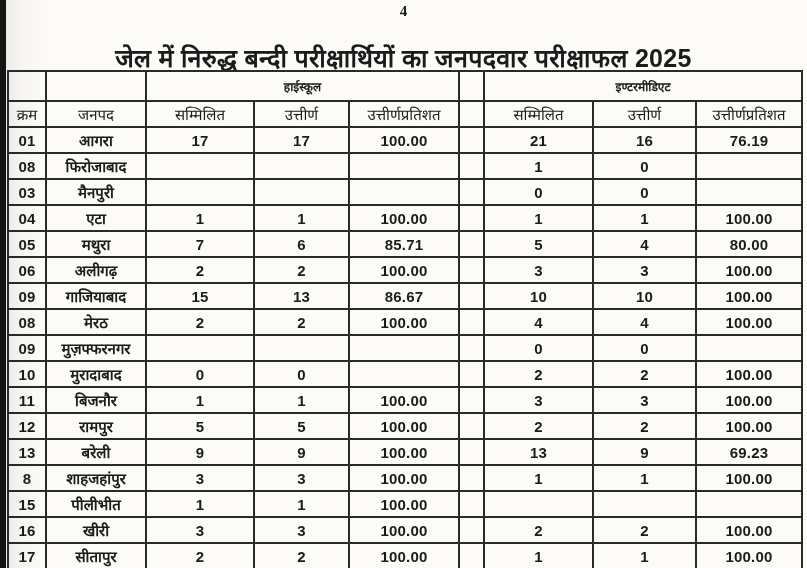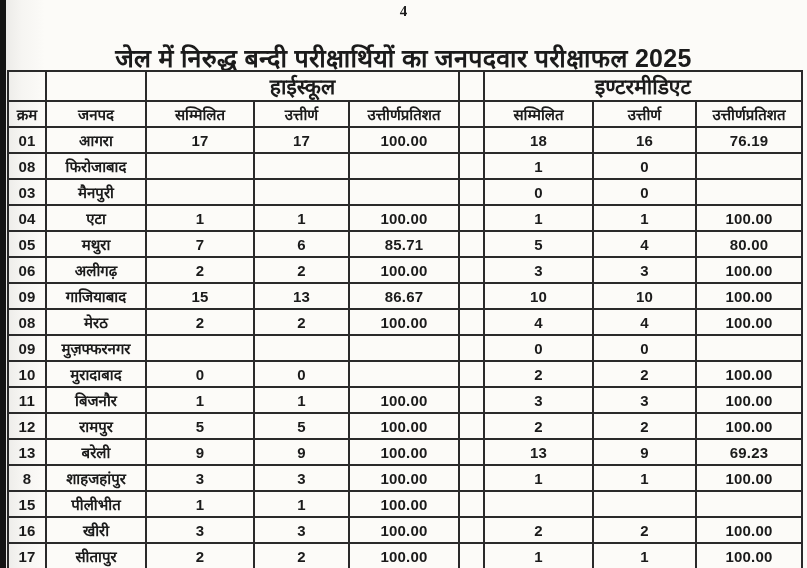--- a/index.html
+++ b/index.html
@@ -31,22 +31,22 @@
   }
   table.results{
     position:absolute;left:7px;top:70px;width:794px;
     border-collapse:collapse;table-layout:fixed;
   }
   .results th,.results td{
     border:2px solid #2a2a2a;
     text-align:center;vertical-align:middle;
     padding:0;overflow:hidden;white-space:nowrap;
   }
-  tr.group-row th{height:28px;font-size:21px;font-weight:bold;}
-  tr.cols-row th{height:24px;font-size:15px;font-weight:bold;}
+  tr.group-row th{height:28px;font-size:12px;font-weight:bold;}
+  tr.cols-row th{height:24px;font-size:15px;font-weight:normal;}
   tbody td{height:24px;font-size:15px;}
   td.num{font-weight:bold;letter-spacing:0.2px;}
   td.dist{font-weight:bold;text-align:center;}
 </style>
 </head>
 <body>
 
 <div class="paper">
   <div class="scan-edge"></div>
 
@@ -87,21 +87,21 @@
       </tr>
     </thead>
     <tbody>
         <tr>
           <td class="num">01</td>
           <td class="dist">आगरा</td>
           <td class="num">17</td>
           <td class="num">17</td>
           <td class="num">100.00</td>
           <td></td>
-          <td class="num">18</td>
+          <td class="num">21</td>
           <td class="num">16</td>
           <td class="num">76.19</td>
         </tr>
         <tr>
           <td class="num">08</td>
           <td class="dist">फिरोजाबाद</td>
           <td class="num"></td>
           <td class="num"></td>
           <td class="num"></td>
           <td></td>

